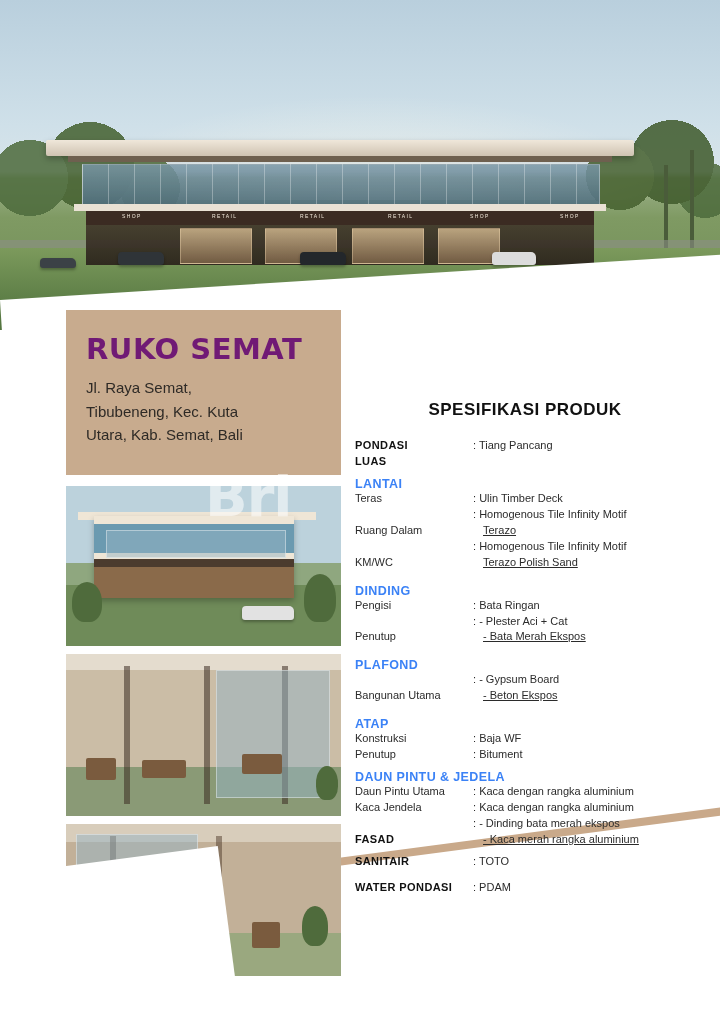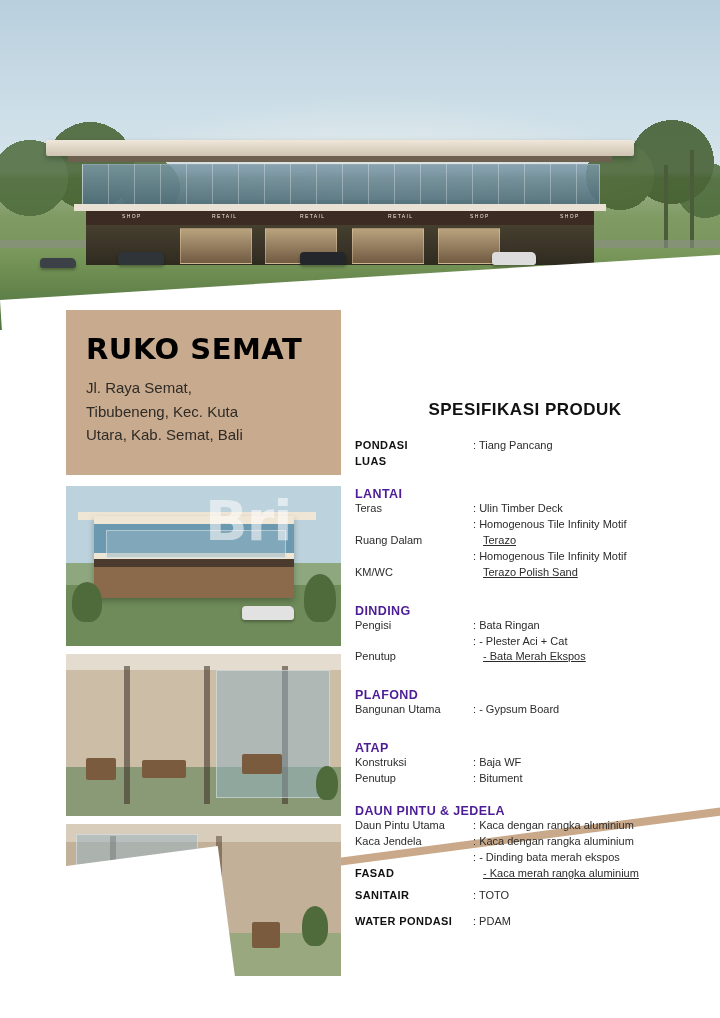--- a/index.html
+++ b/index.html
@@ -127,32 +127,32 @@
     z-index: 6;
     padding: 18px 20px 0 20px;
     box-sizing: border-box;
   }
   .title-card h1 {
     margin: 6px 0 12px 0;
     font-family: "DejaVu Sans", sans-serif;
     font-weight: bold;
     font-size: 29px;
     letter-spacing: 0.5px;
-    color: #000000;
+    color: #701a75;
     line-height: 1.05;
   }
   .title-card .addr {
     font-size: 15px;
     line-height: 1.55;
     color: #2e2a26;
   }
 
   
   .watermark {
-    position: absolute; left: 205px; top: 488px;
+    position: absolute; left: 205px; top: 464px;
     font-size: 56px; font-weight: bold; color: rgba(255,255,255,.55);
     letter-spacing: -1px;
     z-index: 7;
     pointer-events: none;
     font-family: "DejaVu Sans", sans-serif;
   }
 
   
   .photo-col { position: absolute; left: 66px; top: 486px; width: 275px; z-index: 6; }
   .photo {
@@ -183,22 +183,22 @@
     font-size: 17px;
     font-weight: bold;
     letter-spacing: .5px;
     color: #111;
     font-family: "Liberation Sans", sans-serif;
   }
   .grp-head {
     font-weight: bold;
     font-size: 12.5px;
     letter-spacing: .4px;
-    color: #4c1d95;
-    margin-top: 17px;
+    color: #3b82f6;
+    margin-top: 7px;
   }
   .row { display: flex; align-items: flex-end; font-size: 11px; line-height: 1.45; color: #2b2b2b; }
   .row .lbl { width: 118px; flex: 0 0 118px; }
   .row .lbl.bold { font-weight: bold; letter-spacing: .4px; color:#111; }
   .row .val { flex: 1; }
   .row .val .sub { display: block; padding-left: 10px; text-decoration: underline; }
   .gap-s { height: 6px; }
   .gap-m { height: 10px; }
 
   
@@ -348,20 +348,21 @@
   </div>
 
   <div class="gap-s"></div>
 
   <div class="grp-head">PLAFOND</div>
   <div class="row">
     <div class="lbl">Bangunan Utama</div>
     <div class="val">
       <span>:</span>
       <span>- Gypsum Board</span>
+      <span class="sub">- Beton Ekspos</span>
     </div>
   </div>
 
   <div class="gap-s"></div>
 
   <div class="grp-head">ATAP</div>
   <div class="row">
     <div class="lbl">Konstruksi</div>
     <div class="val">
       <span>:</span>

